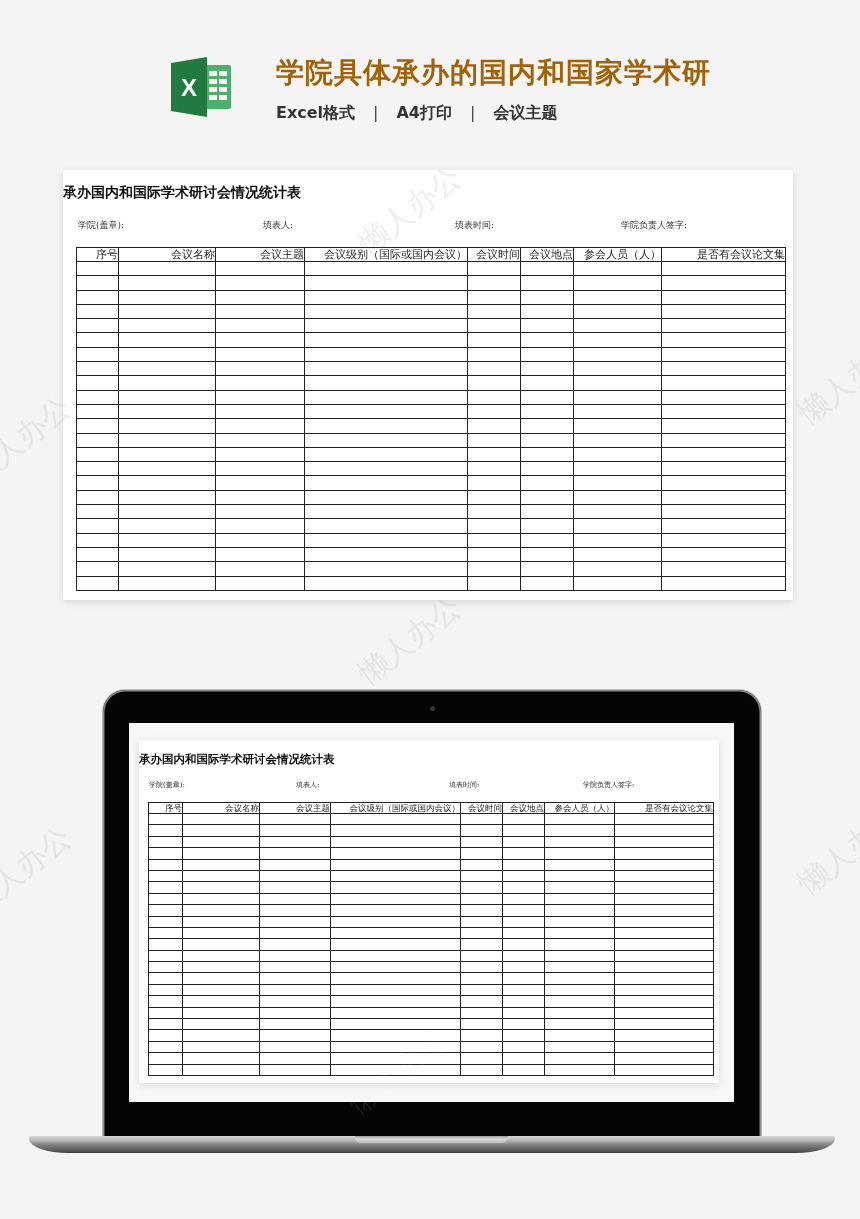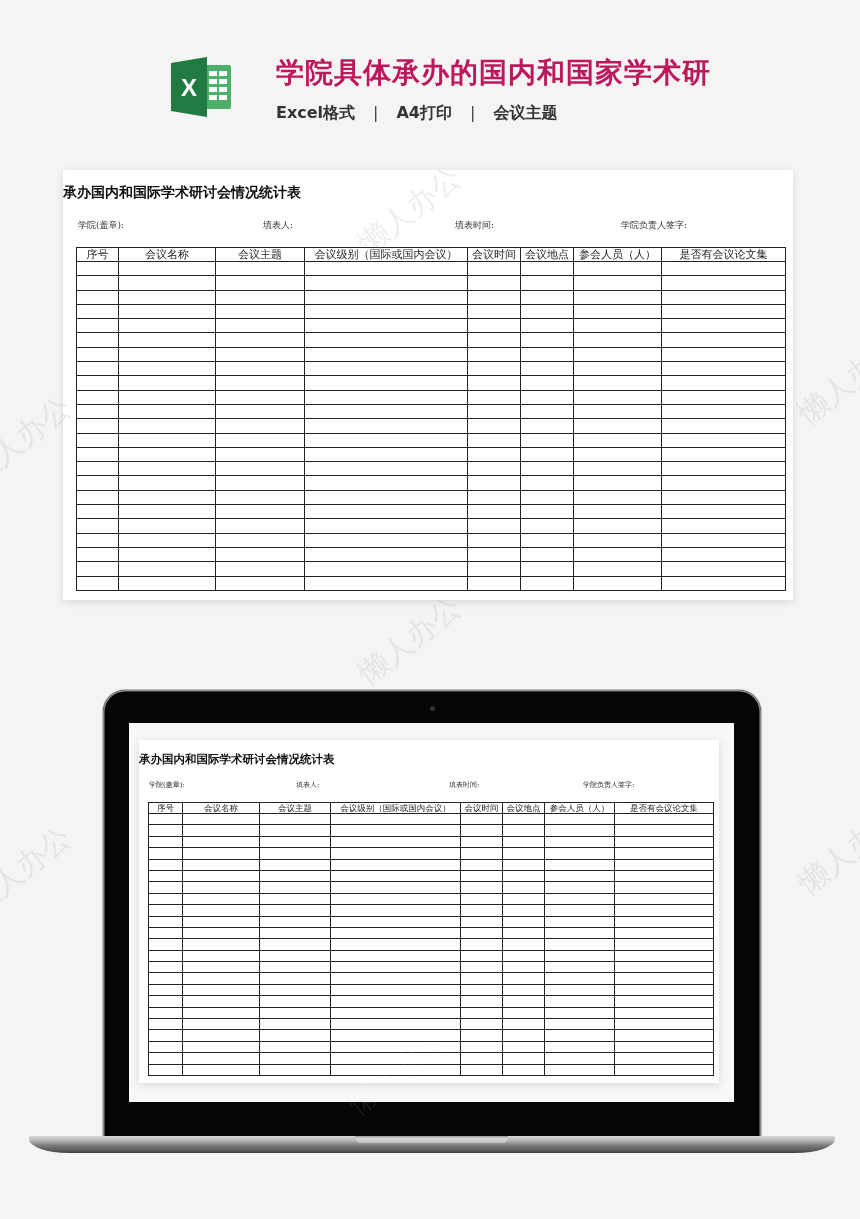--- a/index.html
+++ b/index.html
@@ -5,32 +5,32 @@
   html, body { margin: 0; padding: 0; }
   body {
     width: 860px; height: 1219px; position: relative; overflow: hidden;
     background: #f4f4f4;
     font-family: "DejaVu Sans", "Liberation Sans", sans-serif;
   }
   .abs { position: absolute; }
 
   
   .logo { left: 171px; top: 57px; width: 62px; height: 60px; }
-  .title { left: 276px; top: 54px; font-size: 28px; font-weight: bold; color: #be185d; letter-spacing: 1px; white-space: nowrap; }
+  .title { left: 276px; top: 54px; font-size: 28px; font-weight: bold; color: #a16207; letter-spacing: 1px; white-space: nowrap; }
   .subtitle { left: 276px; top: 103px; font-size: 16px; font-weight: bold; color: #333; white-space: nowrap; }
   .subtitle .sep { display: inline-block; margin: 0 18px; font-weight: normal; color: #444; }
 
   
   .paper { background: #fff; box-shadow: 0 2px 8px rgba(0,0,0,0.12); }
   .sheet-title { position: absolute; left: 0; right: 0; text-align: left; font-family: "DejaVu Serif", "Liberation Serif", serif; font-weight: bold; color: #111; }
   .meta { position: absolute; font-family: "DejaVu Serif", "Liberation Serif", serif; color: #333; white-space: nowrap; }
 
   table.grid { position: absolute; border-collapse: collapse; table-layout: fixed; }
   table.grid th, table.grid td { border: 1px solid #222; padding: 0; }
-  table.grid th { font-weight: normal; font-family: "DejaVu Serif", "Liberation Serif", serif; color: #222; text-align: center; white-space: nowrap; overflow: hidden; }
+  table.grid th { font-weight: normal; font-family: "DejaVu Serif", "Liberation Serif", serif; color: #222; text-align: right; white-space: nowrap; overflow: hidden; }
 
   
   #sheet1 { left: 63px; top: 170px; width: 730px; height: 430px; }
   #sheet1 .sheet-title { top: 14px; font-size: 14px; }
   #sheet1 .meta { top: 49px; font-size: 9px; }
   #grid1 { left: 13px; top: 77px; width: 709px; }
   #grid1 th { height: 13px; font-size: 11px; line-height: 13px; }
   #grid1 td { height: 13.3px; }
 
   

